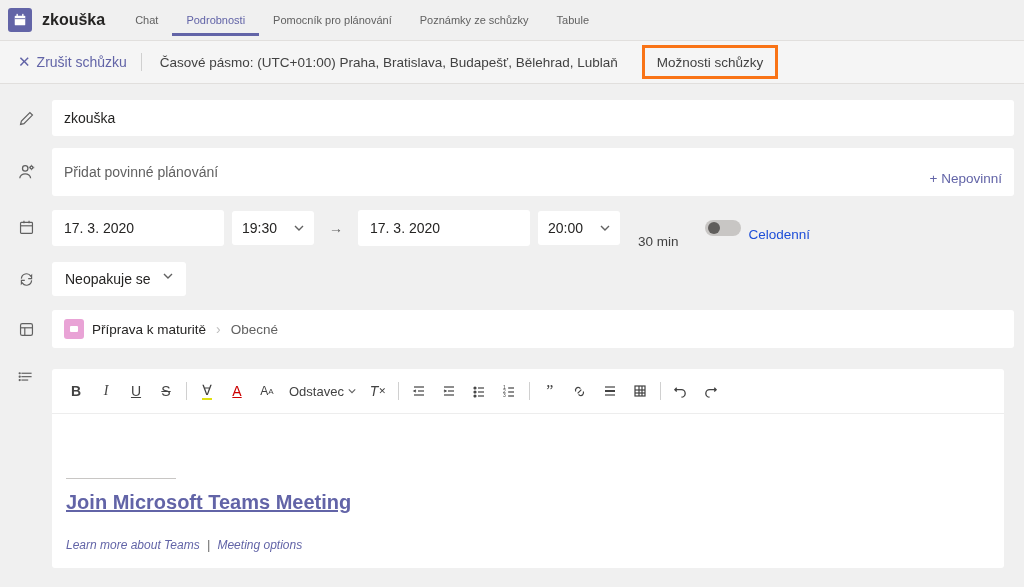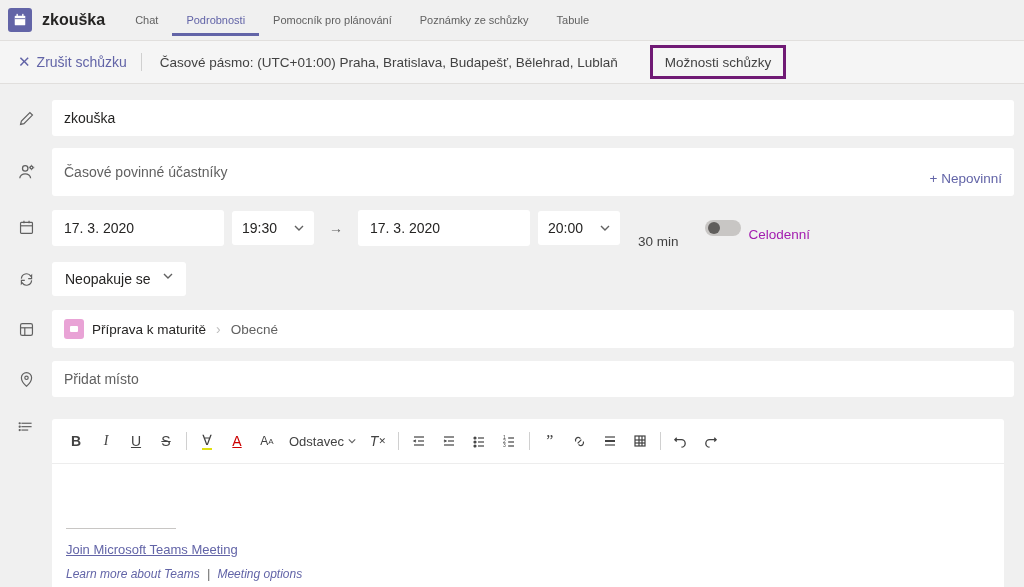--- a/index.html
+++ b/index.html
@@ -12,21 +12,21 @@
   .title { font-weight: 700; font-size: 16px; margin-right: 16px; }
   .tabs { display: flex; gap: 0; align-items: center; }
   .tab { padding: 10px 14px; cursor: pointer; color: #616161; font-size: 11px; }
   .tab.active { color: #6264a7; border-bottom: 3px solid #6264a7; padding-bottom: 7px; }
   
   
   .actionbar { display: flex; align-items: center; height: 44px; padding: 0 18px; border-top: 1px solid #e1dfdd; border-bottom: 1px solid #e1dfdd; background: #f5f5f5; }
   .cancel { display: flex; align-items: center; gap: 6px; color: #6264a7; cursor: pointer; font-size: 14px; padding-right: 14px; border-right: 1px solid #d0d0d0; margin-right: 18px; }
   .cancel-x { font-size: 15px; }
   .tz { color: #424242; font-size: 13.5px; }
-  .options-highlight { border: 3px solid #701a75; padding: 6px 12px; margin-left: 32px; }
+  .options-highlight { border: 3px solid #f97316; padding: 6px 12px; margin-left: 24px; }
   .options-highlight span { color: #424242; font-size: 13.5px; cursor: pointer; }
   
   
   .form { padding: 14px 0 0 0; }
   .row { display: flex; align-items: center; min-height: 40px; margin-bottom: 10px; padding-left: 18px; }
   .row-icon { width: 34px; display: flex; align-items: center; justify-content: flex-start; color: #616161; }
   .row-icon svg { stroke: #616161; fill: none; }
   .row-content { flex: 1; display: flex; align-items: center; gap: 8px; padding-right: 10px; }
   
   .input-box { background: #fff; border: none; padding: 10px 12px; font-size: 14px; color: #252423; border-radius: 3px; }
@@ -36,21 +36,21 @@
   .opt-link { color: #6264a7; font-size: 13.5px; cursor: pointer; margin-top: 13px; }
   
   .date-box { background: #fff; padding: 10px 12px; width: 172px; border-radius: 3px; }
   .time-box { background: #fff; padding: 9px 10px; width: 82px; display: flex; align-items: center; justify-content: space-between; border-radius: 3px; }
   .chev { color: #616161; }
   .arrow-box { width: 28px; height: 36px; display: flex; align-items: center; justify-content: center; color: #616161; }
   .duration { margin-left: 10px; color: #424242; font-size: 13.5px; margin-top: 28px; }
   .toggle-wrap { display: flex; align-items: center; gap: 8px; margin-left: 18px; }
   .toggle { width: 36px; height: 16px; background: #c8c6c4; border-radius: 10px; position: relative; cursor: pointer; }
   .toggle-knob { width: 12px; height: 12px; background: #605e5c; border-radius: 50%; position: absolute; top: 2px; left: 3px; }
-  .toggle-label { font-size: 13.5px; color: #a21caf; margin-top: 13px; }
+  .toggle-label { font-size: 13.5px; color: #1d4ed8; margin-top: 13px; }
   
   .repeat-box { background: #fff; padding: 9px 13px; width: 134px; display: flex; align-items: flex-start; justify-content: space-between; border-radius: 3px; }
   
   .channel-box { background: #fff; flex: 1; padding: 9px 12px; display: flex; align-items: center; gap: 8px; border-radius: 3px; }
   .chan-icon { width: 20px; height: 20px; background: #e9a3d6; border-radius: 3px; display: flex; align-items: center; justify-content: center; }
   .chan-icon svg { fill: #fff; }
   .chan-name { color: #252423; font-size: 13.5px; }
   .chan-sep { color: #bdbdbd; margin: 0 2px; }
   .chan-sub { color: #616161; font-size: 13.5px; }
   
@@ -64,21 +64,21 @@
   .tb-dd { display: flex; align-items: center; gap: 4px; padding: 0 6px; height: 28px; cursor: pointer; color: #424242; font-size: 13px; }
   .bold { font-weight: 700; }
   .italic { font-style: italic; font-family: Georgia, serif; }
   .underline-u { text-decoration: underline; }
   .strike-s { text-decoration: line-through; }
   .highlight-a { border-bottom: 2px solid #e0e011; }
   .color-a { text-decoration: underline; text-decoration-color: #c00; color: #c00; }
   
   .editor-body { padding: 16px 14px; min-height: 140px; }
   .hr-line { border: none; border-top: 1px solid #c8c6c4; width: 110px; margin: 48px 0 12px 0; }
-  .join-link { color: #6264a7; font-weight: 400; text-decoration: underline; font-size: 13px; cursor: pointer; display: inline-block; margin-bottom: 10px; }
+  .join-link { color: #6264a7; font-weight: 700; text-decoration: underline; font-size: 20px; cursor: pointer; display: inline-block; margin-bottom: 24px; }
   .sub-links { font-size: 12px; color: #6264a7; font-style: italic; }
   .sub-links a { color: #6264a7; text-decoration: none; cursor: pointer; }
   .sub-sep { color: #616161; margin: 0 4px; }
   
   .rte-icon-row { align-items: flex-start; padding-top: 10px; }
 </style>
 </head>
 <body>
 
 <div class="titlebar">
@@ -131,21 +131,21 @@
           <path d="M2 17c0-3 3-5 6-5s6 2 6 5"></path>
           <circle cx="15" cy="5" r="1.5"></circle>
           <line x1="15" y1="2" x2="15" y2="3"></line>
           <line x1="15" y1="7" x2="15" y2="8"></line>
           <line x1="12" y1="5" x2="13" y2="5"></line>
           <line x1="17" y1="5" x2="18" y2="5"></line>
         </svg>
     </div>
     <div class="row-content">
       <div class="attendees-box">
-        <span style="color:#616161">Časové povinné účastníky</span>
+        <span style="color:#616161">Přidat povinné plánování</span>
         <span class="opt-link">+ Nepovinní</span>
       </div>
     </div>
   </div>
 
   <div class="row">
     <div class="row-icon">
       <svg width="17" height="17" viewBox="0 0 20 20" stroke-width="1.4">
           <rect x="3" y="4" width="14" height="13" rx="1"></rect>
           <line x1="3" y1="8" x2="17" y2="8"></line>
@@ -211,31 +211,20 @@
               <rect x="2" y="3" width="8" height="6" rx="1"></rect>
             </svg>
         </div>
         <span class="chan-name">Příprava k maturitě</span>
         <span class="chan-sep">›</span>
         <span class="chan-sub">Obecné</span>
       </div>
     </div>
   </div>
 
-  <div class="row">
-    <div class="row-icon">
-      <svg width="17" height="17" viewBox="0 0 20 20" stroke-width="1.4">
-          <path d="M10 18s6-5 6-10a6 6 0 1 0-12 0c0 5 6 10 6 10z"></path>
-          <circle cx="10" cy="8" r="2"></circle>
-        </svg>
-    </div>
-    <div class="row-content">
-      <div class="location-box">Přidat místo</div>
-    </div>
-  </div>
 
   <div class="row rte-icon-row">
     <div class="row-icon">
       <svg width="17" height="17" viewBox="0 0 20 20" stroke-width="1.4">
           <line x1="4" y1="5" x2="16" y2="5"></line>
           <line x1="4" y1="9" x2="16" y2="9"></line>
           <line x1="4" y1="13" x2="12" y2="13"></line>
           <circle cx="2" cy="5" r="0.6" fill="#616161"></circle>
           <circle cx="2" cy="9" r="0.6" fill="#616161"></circle>
           <circle cx="2" cy="13" r="0.6" fill="#616161"></circle>

